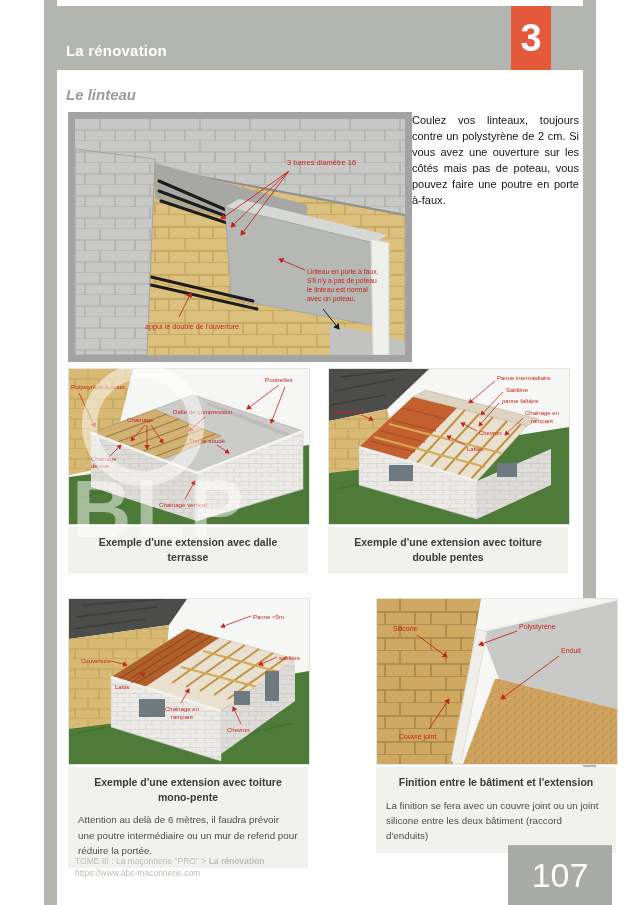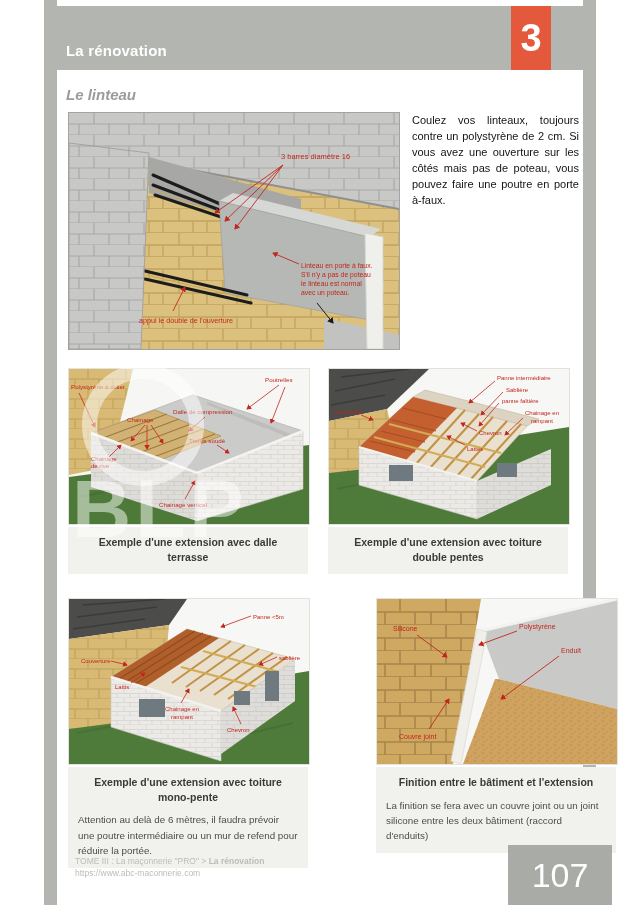--- a/index.html
+++ b/index.html
@@ -6,21 +6,21 @@
   body{font-family:"Liberation Sans","DejaVu Sans",sans-serif;}
   .page{position:relative;width:640px;height:905px;background:#fff;overflow:hidden;}
   .strip{position:absolute;top:0;bottom:0;width:13px;background:#b2b5b0;}
   .strip.left{left:44px;}
   .strip.right{left:583px;}
   .header-band{position:absolute;left:44px;top:6px;width:552px;height:64px;background:#b2b5b0;}
   .header-title{position:absolute;left:22px;bottom:11px;color:#ffffff;font-weight:bold;font-size:15px;letter-spacing:.2px;}
   .chapter-box{position:absolute;left:467px;top:0;width:40px;height:64px;background:#e4593b;color:#fff;
     display:flex;align-items:center;justify-content:center;font-size:38px;font-weight:bold;}
   .section-title{position:absolute;left:66px;top:86px;font-size:15px;font-weight:bold;color:#9b9b98;font-style:italic;}
-  .main-figure{position:absolute;left:68px;top:112px;width:330px;height:236px;border:1px solid #a3a3a3;background:#f0abfc;}
+  .main-figure{position:absolute;left:68px;top:112px;width:330px;height:236px;border:7px solid #a3a3a3;background:#f0abfc;}
   .main-figure svg{display:block;}
   .intro{position:absolute;left:412px;top:113px;width:167px;font-size:11px;line-height:1.45;color:#141414;text-align:justify;}
   .fig{position:absolute;width:240px;}
   .fig-img{display:block;width:240px;border:1px solid #e2e2df;background:#fff;}
   .fig-cap{width:240px;box-sizing:border-box;background:#f1f1ee;padding:8px 10px 10px;margin-top:2px;}
   .fig-cap .cap{font-size:10.5px;font-weight:bold;color:#3a3a38;text-align:center;line-height:1.4;}
   .fig-cap .note{font-size:9.8px;color:#4c4c4a;text-align:left;line-height:1.55;margin-top:8px;}
   .watermark{position:absolute;left:72px;top:364px;width:250px;height:190px;pointer-events:none;z-index:5;}
   .wm-ring{width:92px;height:92px;border:15px solid rgba(255,255,255,0.5);border-radius:50%;margin-left:10px;}
   .wm-text{font-family:Liberation Sans, sans-serif;font-weight:bold;font-size:82px;line-height:.9;

